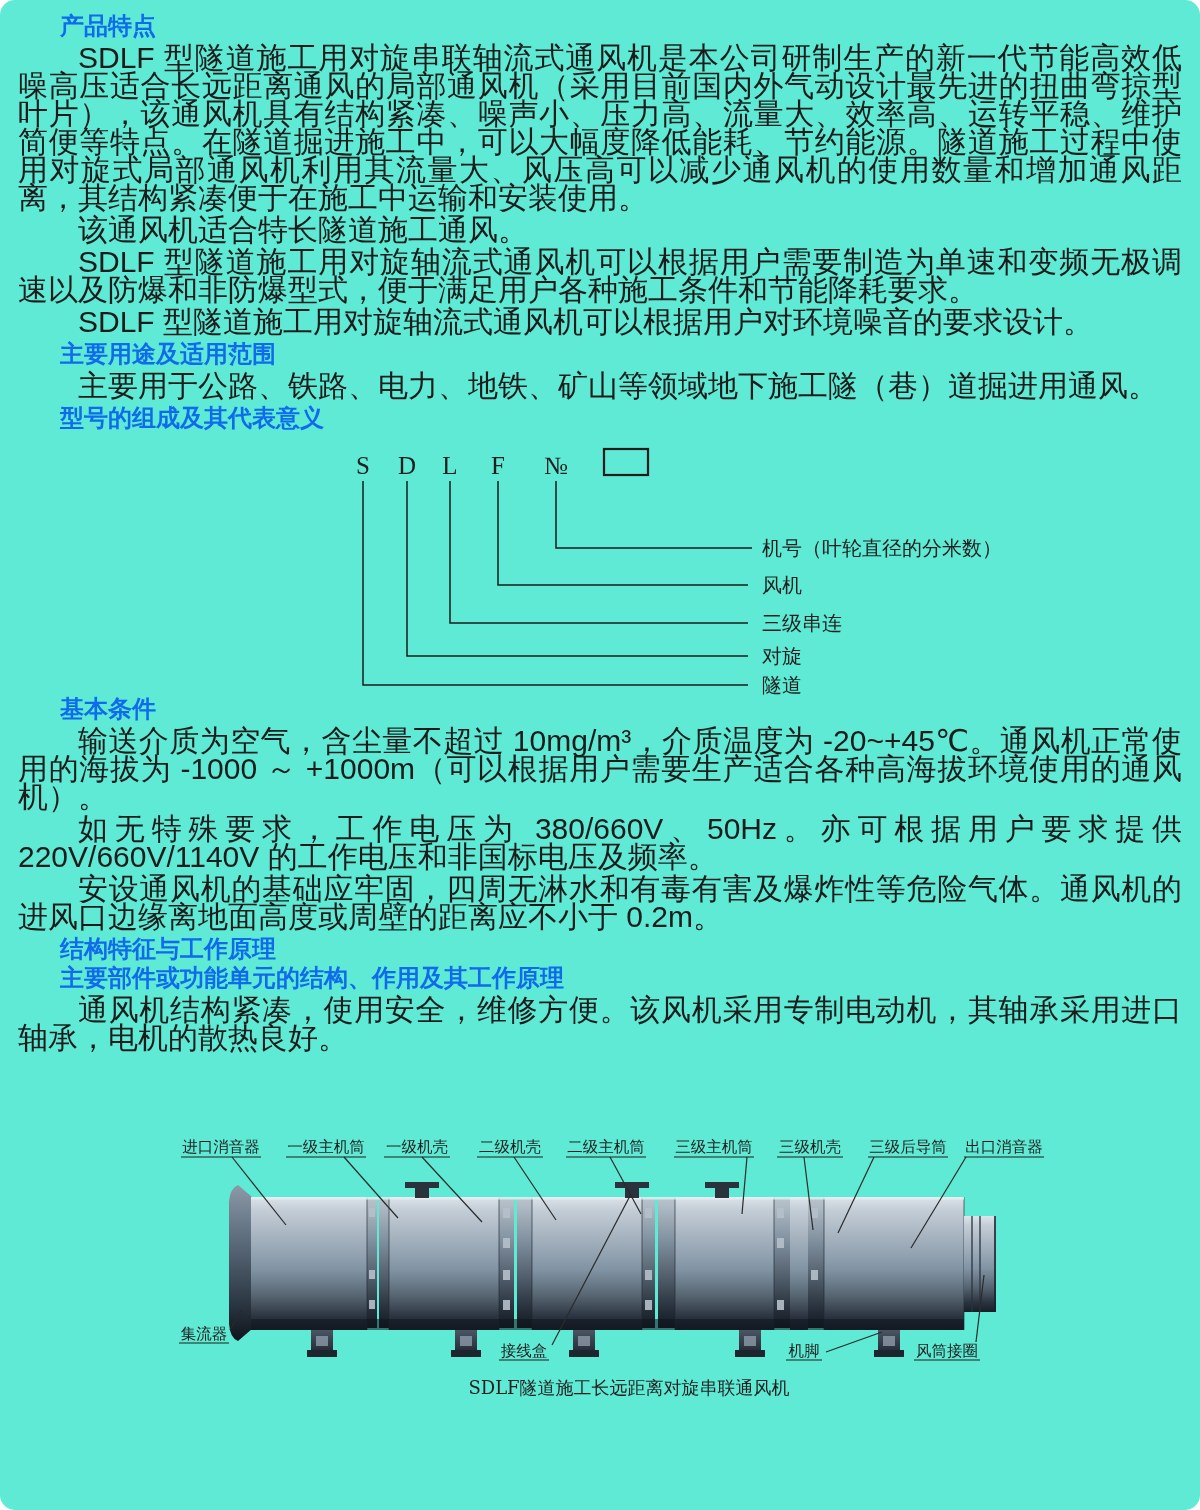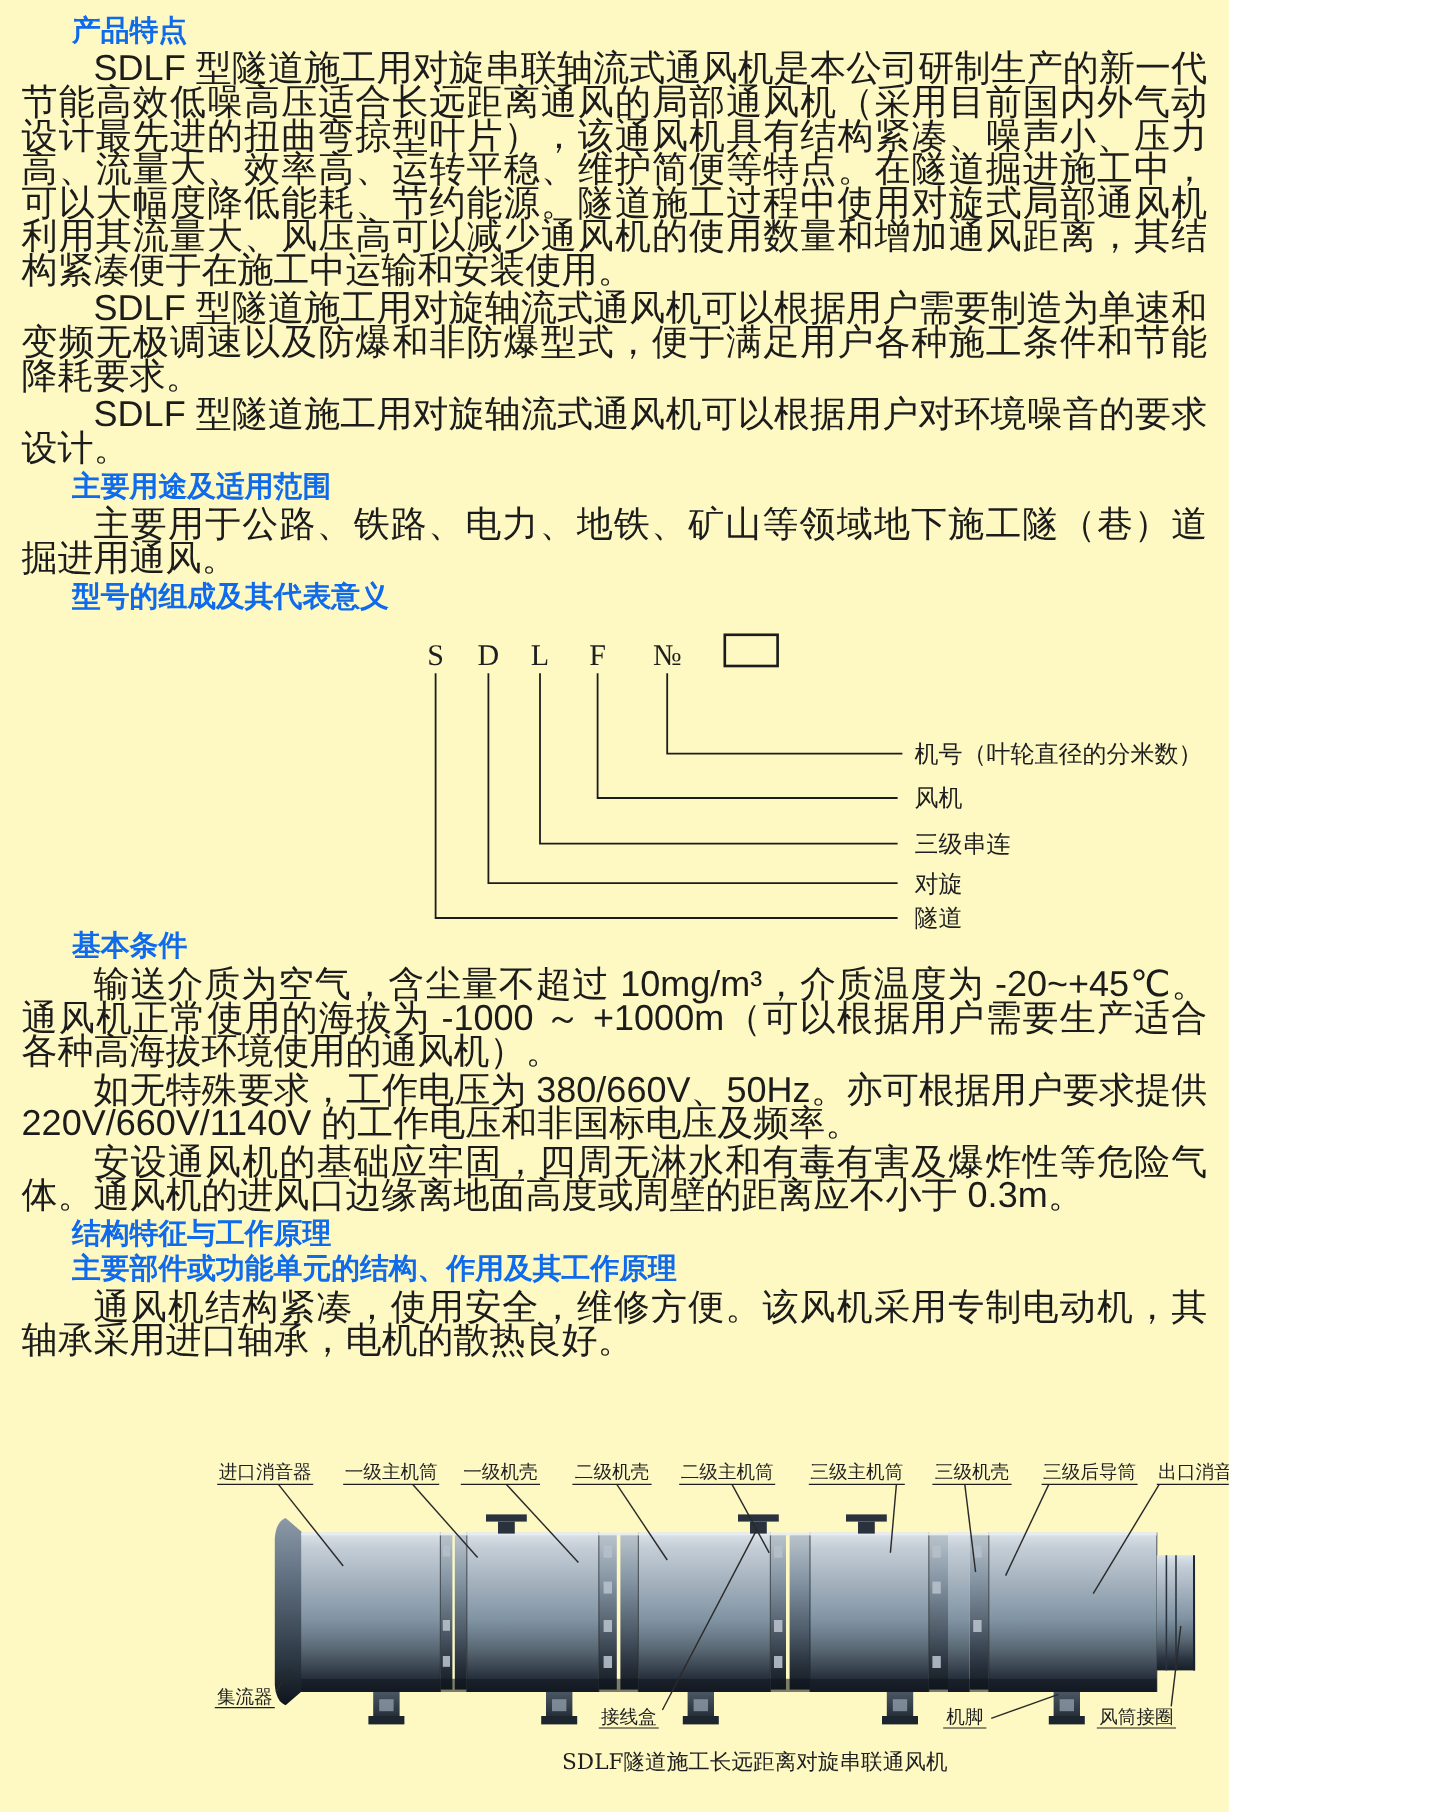--- a/index.html
+++ b/index.html
@@ -1,24 +1,25 @@
 <!DOCTYPE html>
 <html><head>
 <meta charset="utf-8">
 <style>
   html,body{margin:0;padding:0;background:#ffffff;}
   .page{
     position:relative;
-    width:1024px;height:1510px;
-    background:#fef9c3;
+    width:1200px;height:1510px;
+    background:#5eead4;
     box-sizing:border-box;
     padding:12px 14px 0 14px;
     font-family:"Liberation Sans","DejaVu Sans",sans-serif;
     color:#1c1c1c;
     overflow:hidden;
+    border-radius:15px;
   }
   h2.h{
     font-size:24px;line-height:28px;font-weight:700;
     margin:0 0 1px 46px;
     color:#0f6beb;
     font-family:"Liberation Sans","DejaVu Sans",sans-serif;
   }
   p.t{
     font-size:30px;line-height:28px;margin:4px;
     text-indent:2em;text-align:justify;color:#1c1c1c;
@@ -38,20 +39,21 @@
   .mline{stroke:#1c1c1c;stroke-width:1.5;fill:none;}
   .ul{stroke:#1f1f1f;stroke-width:1;}
 </style>
 </head>
 <body>
 
 <div class="page">
 
   <h2 class="h" style="color: rgb(15, 107, 235);">产品特点</h2>
   <p class="t">SDLF 型隧道施工用对旋串联轴流式通风机是本公司研制生产的新一代节能高效低噪高压适合长远距离通风的局部通风机（采用目前国内外气动设计最先进的扭曲弯掠型叶片），该通风机具有结构紧凑、噪声小、压力高、流量大、效率高、运转平稳、维护简便等特点。在隧道掘进施工中，可以大幅度降低能耗、节约能源。隧道施工过程中使用对旋式局部通风机利用其流量大、风压高可以减少通风机的使用数量和增加通风距离，其结构紧凑便于在施工中运输和安装使用。</p>
+  <p class="t">该通风机适合特长隧道施工通风。</p>
   <p class="t">SDLF 型隧道施工用对旋轴流式通风机可以根据用户需要制造为单速和变频无极调速以及防爆和非防爆型式，便于满足用户各种施工条件和节能降耗要求。</p>
   <p class="t">SDLF 型隧道施工用对旋轴流式通风机可以根据用户对环境噪音的要求设计。</p>
 
   <h2 class="h mt12" style="color: rgb(15, 107, 235);">主要用途及适用范围</h2>
   <p class="t">主要用于公路、铁路、电力、地铁、矿山等领域地下施工隧（巷）道掘进用通风。</p>
 
   <h2 class="h mt18" style="color: rgb(15, 107, 235);">型号的组成及其代表意义</h2>
 
   <svg class="model-svg" width="1200" height="262" viewBox="0 0 1200 262">
 
@@ -71,21 +73,21 @@
     <text class="mlabel" x="748" y="122">机号（叶轮直径的分米数）</text>
     <text class="mlabel" x="748" y="159">风机</text>
     <text class="mlabel" x="748" y="197">三级串连</text>
     <text class="mlabel" x="748" y="230">对旋</text>
     <text class="mlabel" x="748" y="259">隧道</text>
   </svg>
 
   <h2 class="h mt4" style="color: rgb(15, 107, 235);">基本条件</h2>
   <p class="t">输送介质为空气，含尘量不超过 10mg/m³，介质温度为 -20~+45℃。通风机正常使用的海拔为 -1000 ～ +1000m（可以根据用户需要生产适合各种高海拔环境使用的通风机）。</p>
   <p class="t">如无特殊要求，工作电压为 380/660V、50Hz。亦可根据用户要求提供 220V/660V/1140V 的工作电压和非国标电压及频率。</p>
-  <p class="t">安设通风机的基础应牢固，四周无淋水和有毒有害及爆炸性等危险气体。通风机的进风口边缘离地面高度或周壁的距离应不小于 0.3m。</p>
+  <p class="t">安设通风机的基础应牢固，四周无淋水和有毒有害及爆炸性等危险气体。通风机的进风口边缘离地面高度或周壁的距离应不小于 0.2m。</p>
 
   <h2 class="h mt12" style="color: rgb(15, 107, 235); font-family: Liberation Serif, serif;">结构特征与工作原理</h2>
 
   <h2 class="h mt12" style="color: rgb(15, 107, 235);">主要部件或功能单元的结构、作用及其工作原理</h2>
   <p class="t">通风机结构紧凑，使用安全，维修方便。该风机采用专制电动机，其轴承采用进口轴承，电机的散热良好。</p>
 
   <svg class="fig-svg" width="1200" height="292" viewBox="0 0 1200 292">
     <defs>
       <linearGradient id="gBody" x1="0" y1="0" x2="0" y2="1">
         <stop offset="0" stop-color="#dde4ea"></stop>

